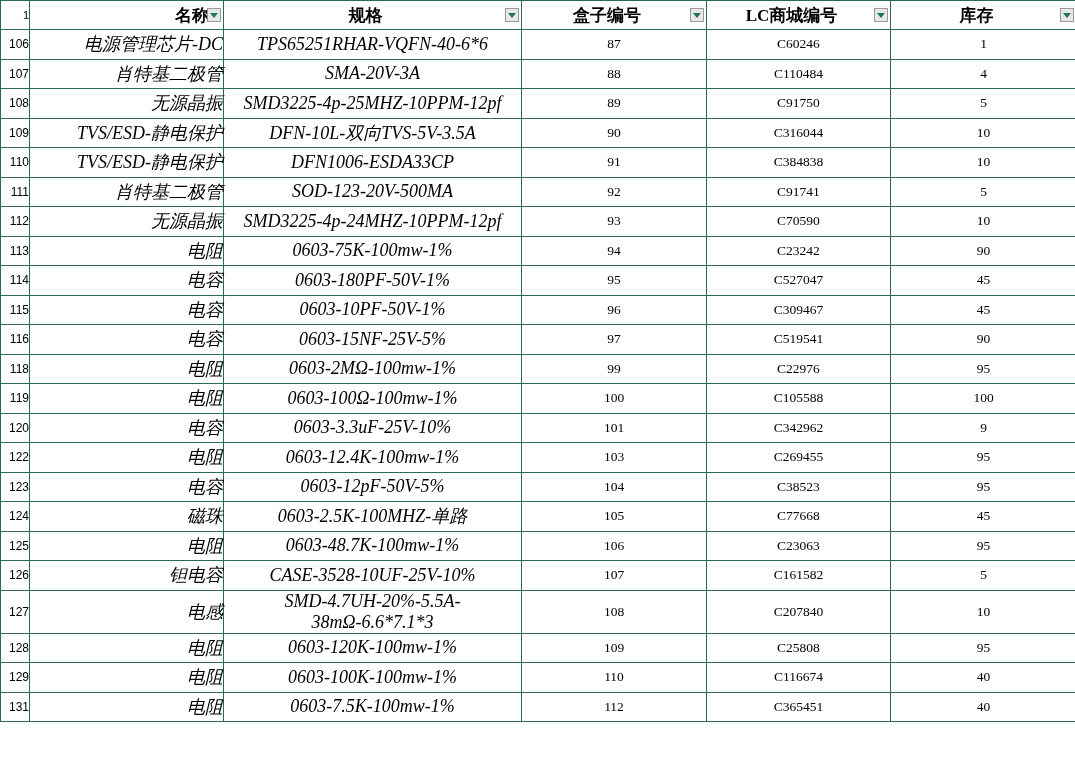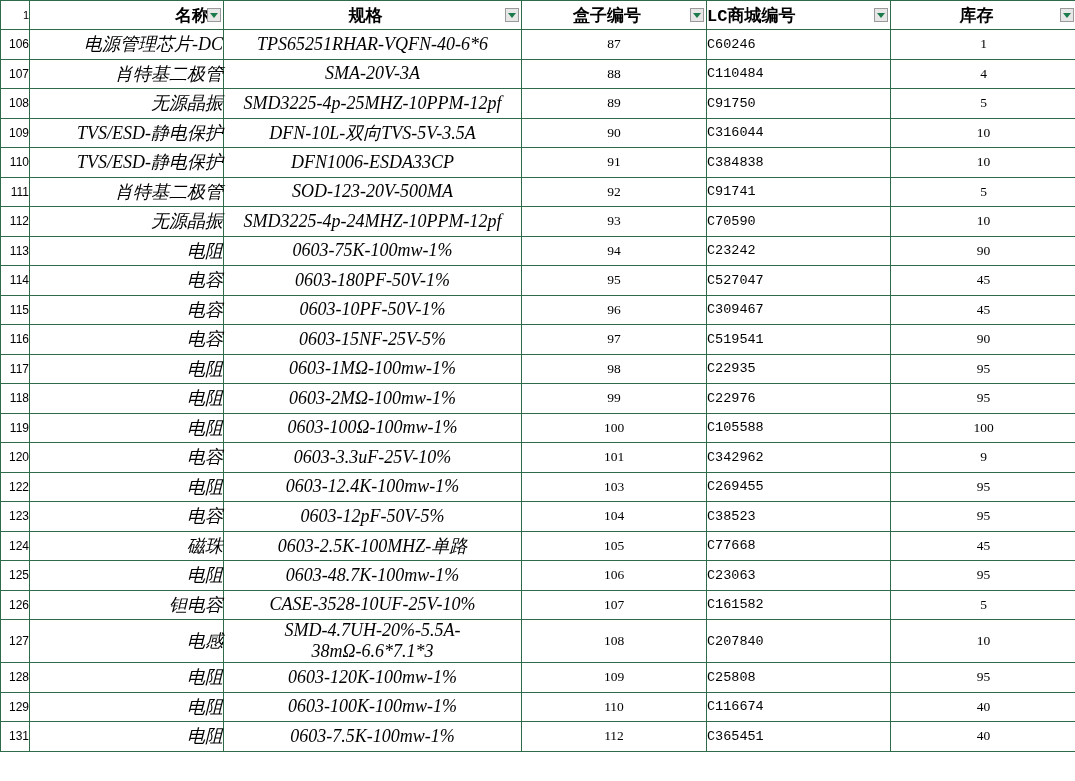--- a/index.html
+++ b/index.html
@@ -75,21 +75,21 @@
     border-left: 4px solid transparent;
     border-right: 4px solid transparent;
     border-top: 5px solid #1a7a4a;
   }
   tbody td {
     height: 28.5px;
   }
   .c-name   { width: 193px; text-align: right;  padding-left: 5px; }
   .c-spec   { width: 297px; text-align: center;  padding-left: 5px; }
   .c-box    { width: 184px; text-align: center; }
-  .c-lc     { width: 183px; text-align: left; font-family: Liberation Mono, monospace; }
+  .c-lc     { width: 183px; text-align: center; }
   .c-stock  { width: 185px; text-align: center; margin-left: 20px; }
 
   tbody td.c-name, tbody td.c-spec {
     font-size: 18px;
     font-family: "Liberation Serif", "DejaVu Serif", serif;
     font-style: italic;
   }
   tbody td.c-box, tbody td.c-lc, tbody td.c-stock {
     font-size: 13.5px;
   }
@@ -217,28 +217,20 @@
       </tr>
       <tr>
         <td class="rownum">116</td>
         <td class="c-name">电容</td>
         <td class="c-spec">0603-15NF-25V-5%</td>
         <td class="c-box">97</td>
         <td class="c-lc">C519541</td>
         <td class="c-stock">90</td>
       </tr>
       <tr>
-        <td class="rownum">117</td>
-        <td class="c-name">电阻</td>
-        <td class="c-spec">0603-1MΩ-100mw-1%</td>
-        <td class="c-box">98</td>
-        <td class="c-lc">C22935</td>
-        <td class="c-stock">95</td>
-      </tr>
-      <tr>
         <td class="rownum">118</td>
         <td class="c-name">电阻</td>
         <td class="c-spec">0603-2MΩ-100mw-1%</td>
         <td class="c-box">99</td>
         <td class="c-lc">C22976</td>
         <td class="c-stock">95</td>
       </tr>
       <tr>
         <td class="rownum">119</td>
         <td class="c-name">电阻</td>

